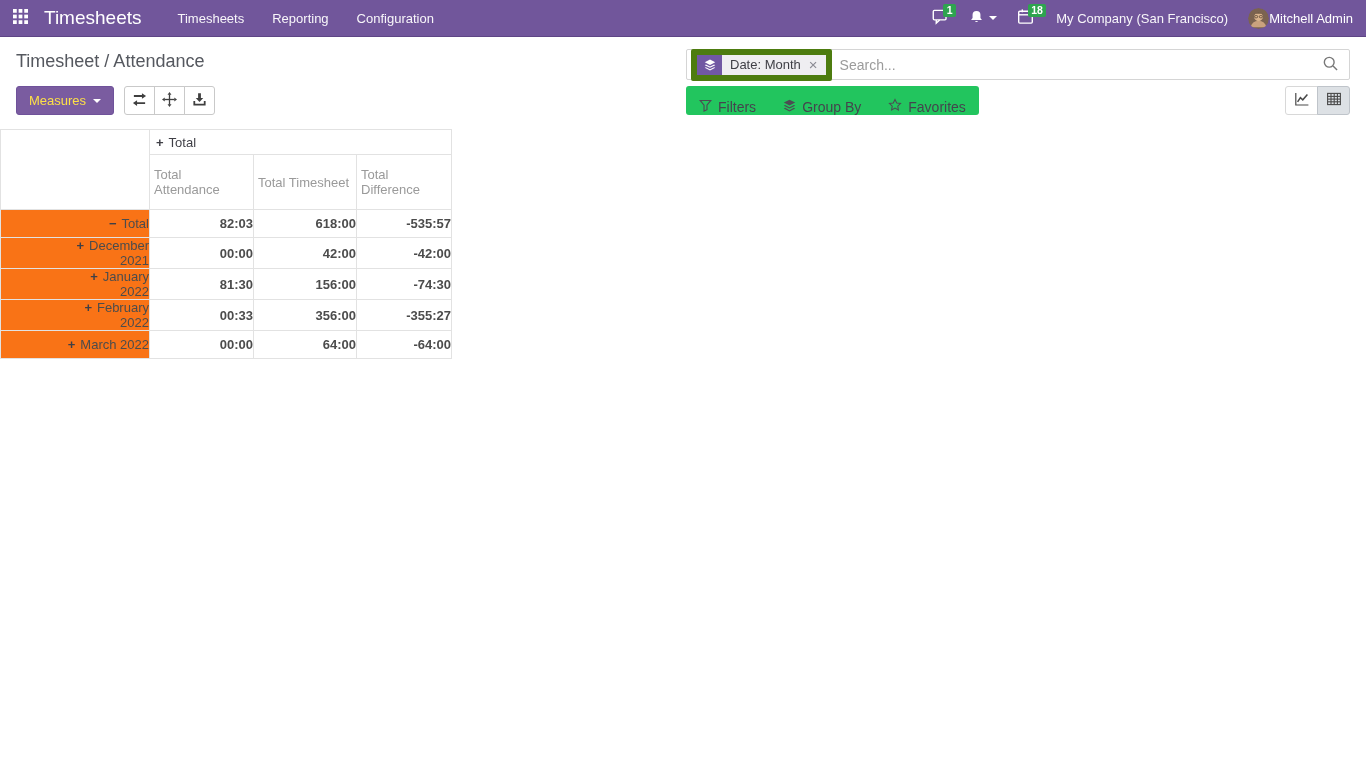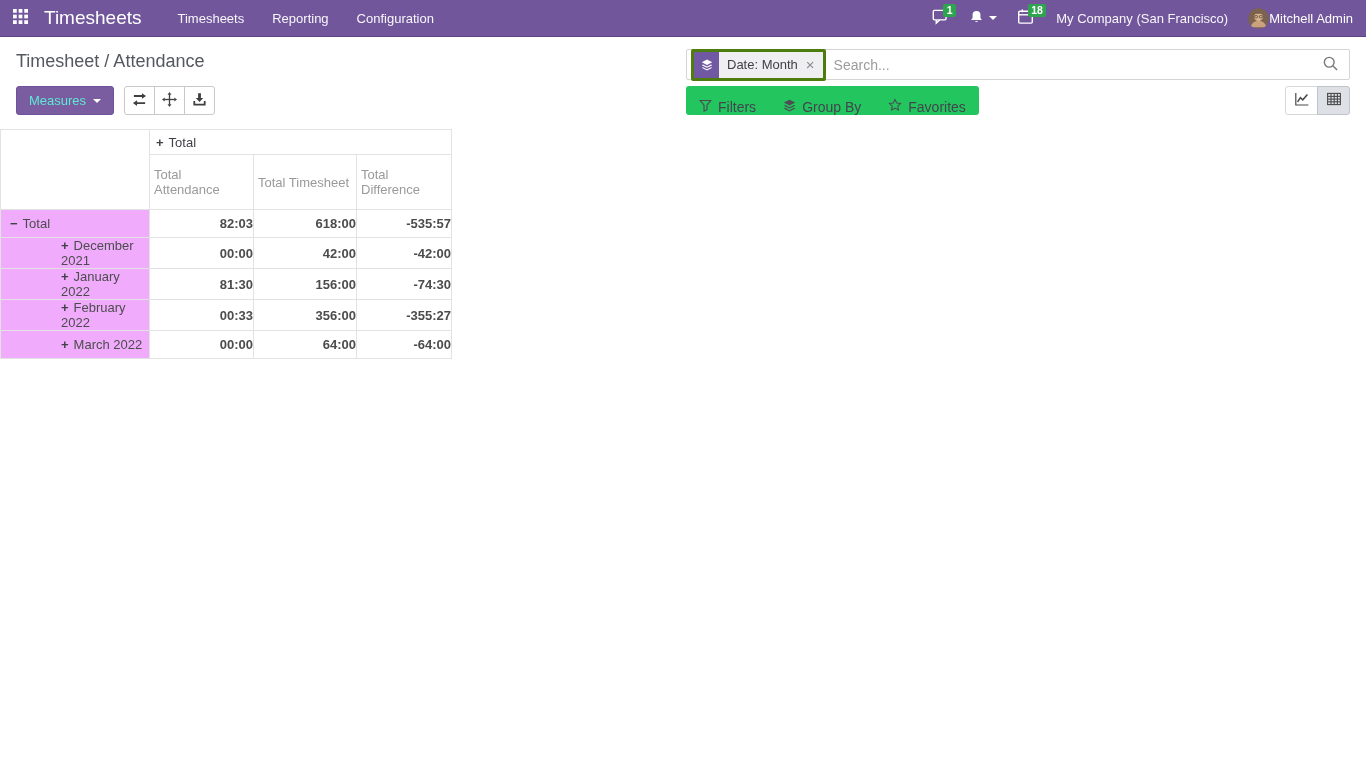--- a/index.html
+++ b/index.html
@@ -35,32 +35,32 @@
   .company{font-size:13px;padding:0 12px;height:37px;display:flex;align-items:center;cursor:pointer;color:rgba(255,255,255,.95);}
   .user-menu{display:flex;align-items:center;padding:0 4px 0 8px;height:37px;cursor:pointer;text-align:center;}
   .avatar{width:21px;height:21px;border-radius:50%;overflow:hidden;display:block;}
   .user-name{font-size:13px;color:#fff;}
 
   
   .control-panel{position:relative;height:92px;background:#fff;}
   .breadcrumb{position:absolute;left:16px;top:14px;font-size:18px;color:#55585f;}
   .search-bar{position:absolute;right:16px;top:12px;width:664px;height:31px;border:1px solid #d5d5d5;
     border-radius:2px;background:#fff;display:flex;align-items:center;}
-  .facet{display:flex;align-items:stretch;height:32px;margin-left:4px;border:3px solid #4d7c0f;
+  .facet{display:flex;align-items:stretch;height:32px;margin-left:4px;border:6px solid #4d7c0f;
     border-radius:2px;overflow:hidden;flex-shrink:0;}
   .facet-icon{width:25px;background:var(--facet-icon-bg);display:flex;align-items:center;justify-content:center;}
   .facet-body{background:#efeef1;display:flex;align-items:center;padding:0 8px;font-size:13px;color:#3f3f46;gap:8px;}
   .facet-x{color:#8a8a92;font-size:15px;line-height:1;cursor:pointer;}
   .search-input{flex:1;border:none;outline:none;font-size:14px;color:#14532d;padding:0 8px;min-width:40px;
     font-family:inherit;background:transparent;}
   .search-input::placeholder{color:#9b9b9b;}
   .search-btn{background:none;border:none;padding:0 10px;display:flex;align-items:center;color:#777;}
 
   .left-tools{position:absolute;left:16px;top:49px;display:flex;align-items:center;}
-  .measures-btn{height:29px;background:var(--primary-btn);color:#5eead4;border:1px solid #6f529a;
+  .measures-btn{height:29px;background:var(--primary-btn);color:#fde047;border:1px solid #6f529a;
     border-radius:3px;font-size:13px;padding:0 12px;display:flex;align-items:center;}
   .measures-btn .caret{width:0;height:0;border:4px solid transparent;border-top-color:#fff;margin-left:7px;margin-top:4px;}
   .btn-group{display:flex;margin-left:10px;}
   .btn-group button{width:31px;height:29px;background:#fff;border:1px solid #c9c9c9;color:#3f3f3f;
     display:flex;align-items:center;justify-content:center;margin-left:-1px;}
   .btn-group button:first-child{border-radius:3px 0 0 3px;margin-left:0;}
   .btn-group button:last-child{border-radius:0 3px 3px 0;}
 
   .filter-bar{position:absolute;left:686px;top:49px;height:29px;display:flex;align-items:flex-end;
     background:#22c55e;border-radius:3px;padding:0 13px;gap:27px;}
@@ -75,21 +75,21 @@
   .vs-btn.active{background:#dde1e5;border-color:#bfc4ca;}
 
   
   .content{position:relative;}
   .pivot-table{border-collapse:collapse;table-layout:fixed;width:451px;font-size:13px;color:var(--text-dark);}
   .pivot-table th,.pivot-table td{border:1px solid var(--table-border);vertical-align:middle;}
   .pivot-table thead th{font-weight:normal;text-align:left;}
   .corner-cell{background:#fff;}
   .col-group{height:25px;padding-left:6px;color:#3f3f46;cursor:pointer;}
   .measure-th{height:26px;padding:12px 4px;color:var(--muted);cursor:pointer;}
-  .row-label{background:#f0abfc;height:28px;padding-left:9px;cursor:pointer;font-weight:normal;text-align:left;}
+  .row-label{background:#f97316;height:28px;padding-left:9px;cursor:pointer;font-weight:normal;text-align:right;}
   .row-label.indent{padding-left:60px;}
   .glyph{font-weight:bold;margin-right:5px;color:#3f3f46;display:inline-block;}
   .val{height:28px;text-align:right;font-weight:bold;cursor:pointer;}
 </style>
 </head>
 <body>
 
 <header class="navbar">
   <div class="nav-left">
     <button class="apps-btn">

